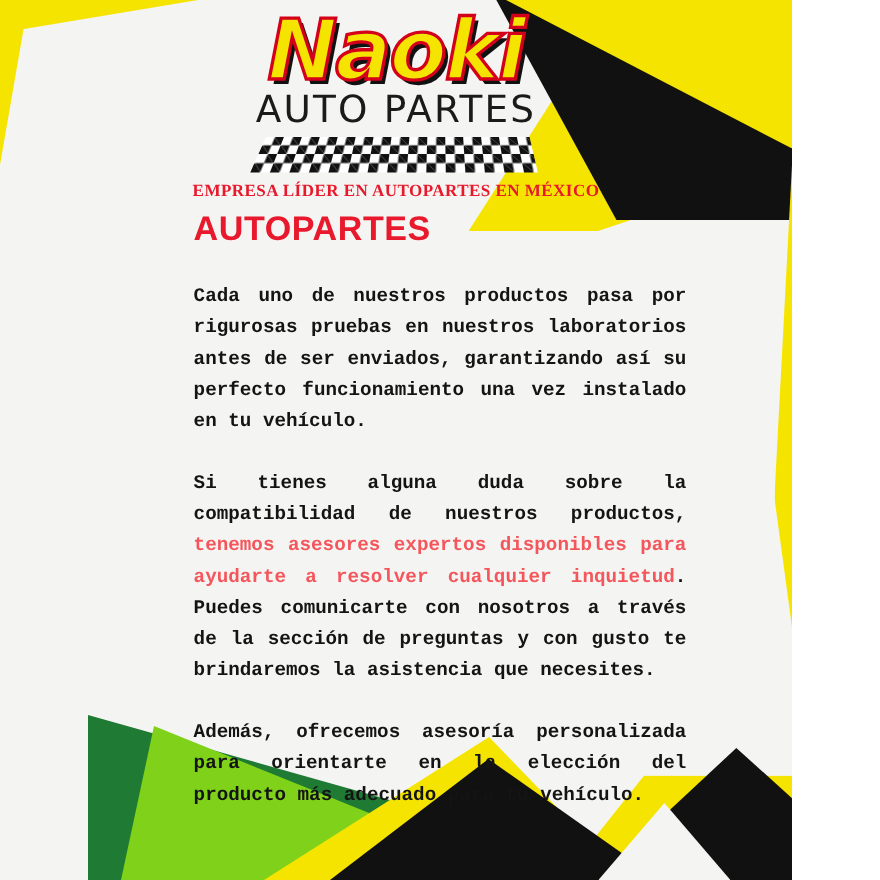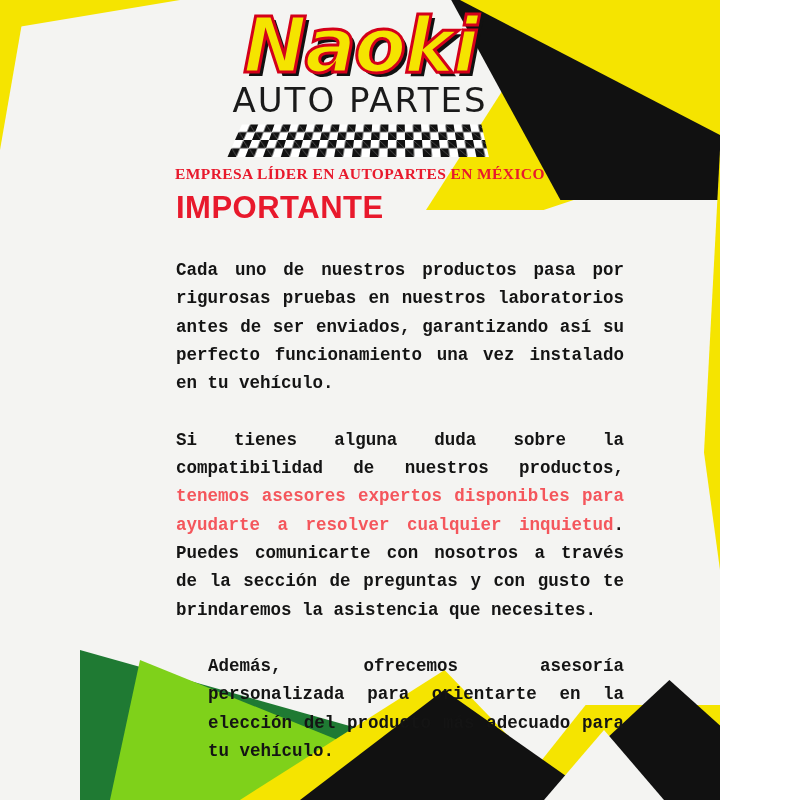--- a/index.html
+++ b/index.html
@@ -159,21 +159,21 @@
   }
   .para {
     font-family: Liberation Mono, monospace;
     font-size: 17.5px;
     font-weight: 700;
     line-height: 1.62;
     color: #141414;
     text-align: justify;
     margin: 0 0 28px 0;
   }
-  .para:last-child { margin-bottom: 0; margin-left: 32px; }
+  .para:last-child { margin-bottom: 0; }
   .hl { color: #f4565c; }
 
   
   .bot-green-dark {
     position: absolute;
     bottom: 0;
     left: 80px;
     width: 330px;
     height: 150px;
     background: #1f7a33;
@@ -256,21 +256,21 @@
   <div class="header">
     <div class="logo-wrap">
       <div class="logo-naoki">Naoki</div>
       <div class="logo-sub">AUTO PARTES</div>
       <div class="checker"></div>
     </div>
     <div class="tagline">EMPRESA LÍDER  EN AUTOPARTES EN MÉXICO</div>
   </div>
 
   <div class="content">
-    <h1 class="title">IMPORTANTE</h1>
+    <h1 class="title">AUTOPARTES</h1>
     <div id="paragraphs">
         <div class="para"><span>Cada uno de nuestros productos pasa por rigurosas pruebas en nuestros laboratorios antes de ser enviados, garantizando así su perfecto funcionamiento una vez instalado en tu vehículo.</span></div>
         <div class="para"><span>Si tienes alguna duda sobre la compatibilidad de nuestros productos, </span><span class="hl">tenemos asesores expertos disponibles para ayudarte a resolver cualquier inquietud</span><span>. Puedes comunicarte con nosotros a través de la sección de preguntas y con gusto te brindaremos la asistencia que necesites.</span></div>
         <div class="para"><span>Además, ofrecemos asesoría personalizada para orientarte en la elección del producto más adecuado para tu vehículo.</span></div>
       </div>
   </div>
 
   <div class="bot-green-dark"></div>
   <div class="bot-green-light"></div>
   <div class="bot-yellow-1"></div>

